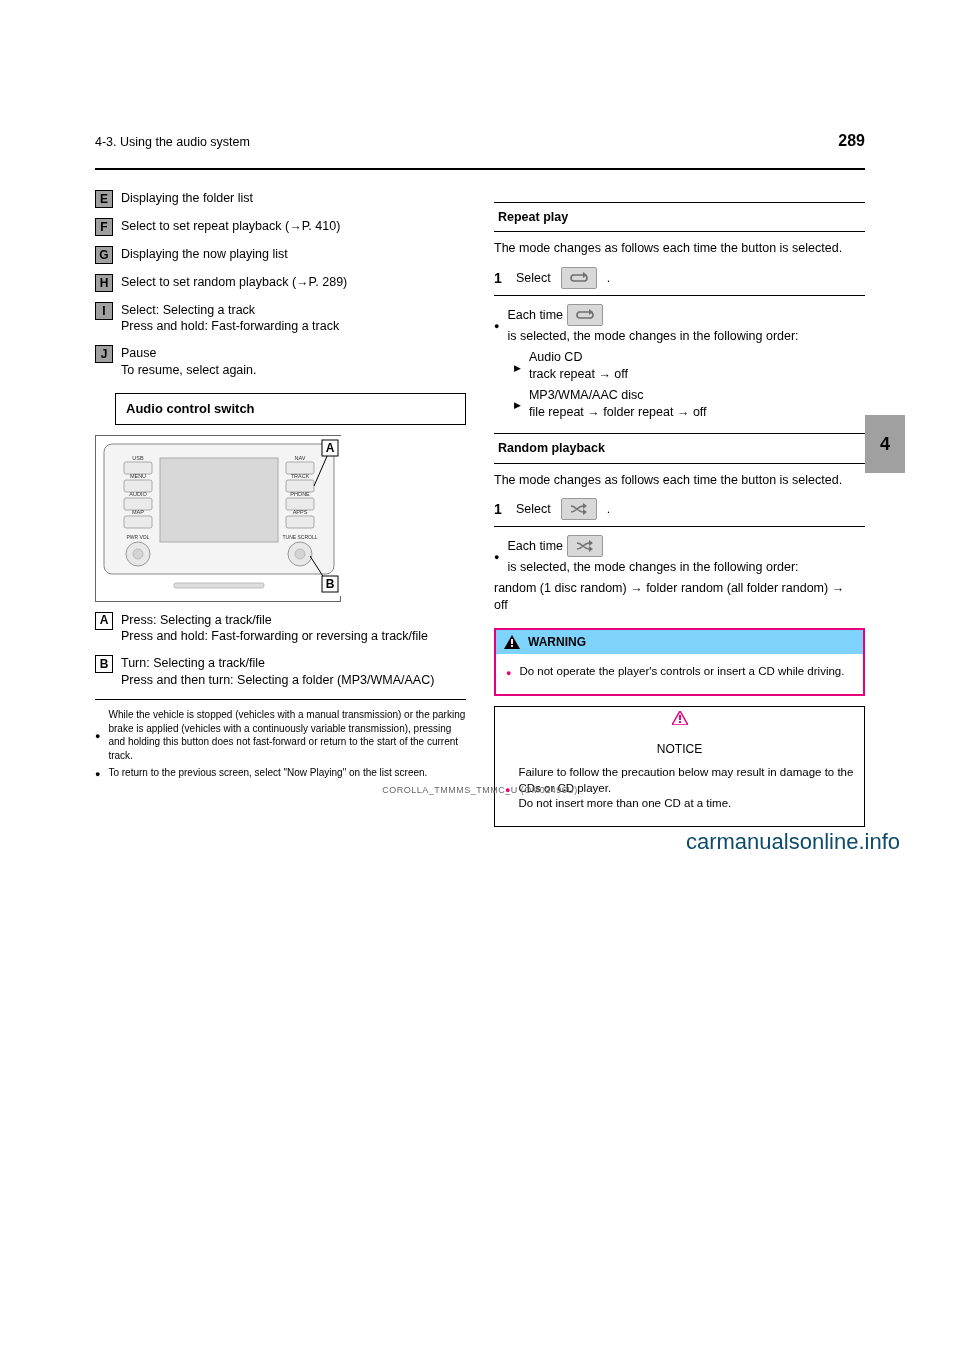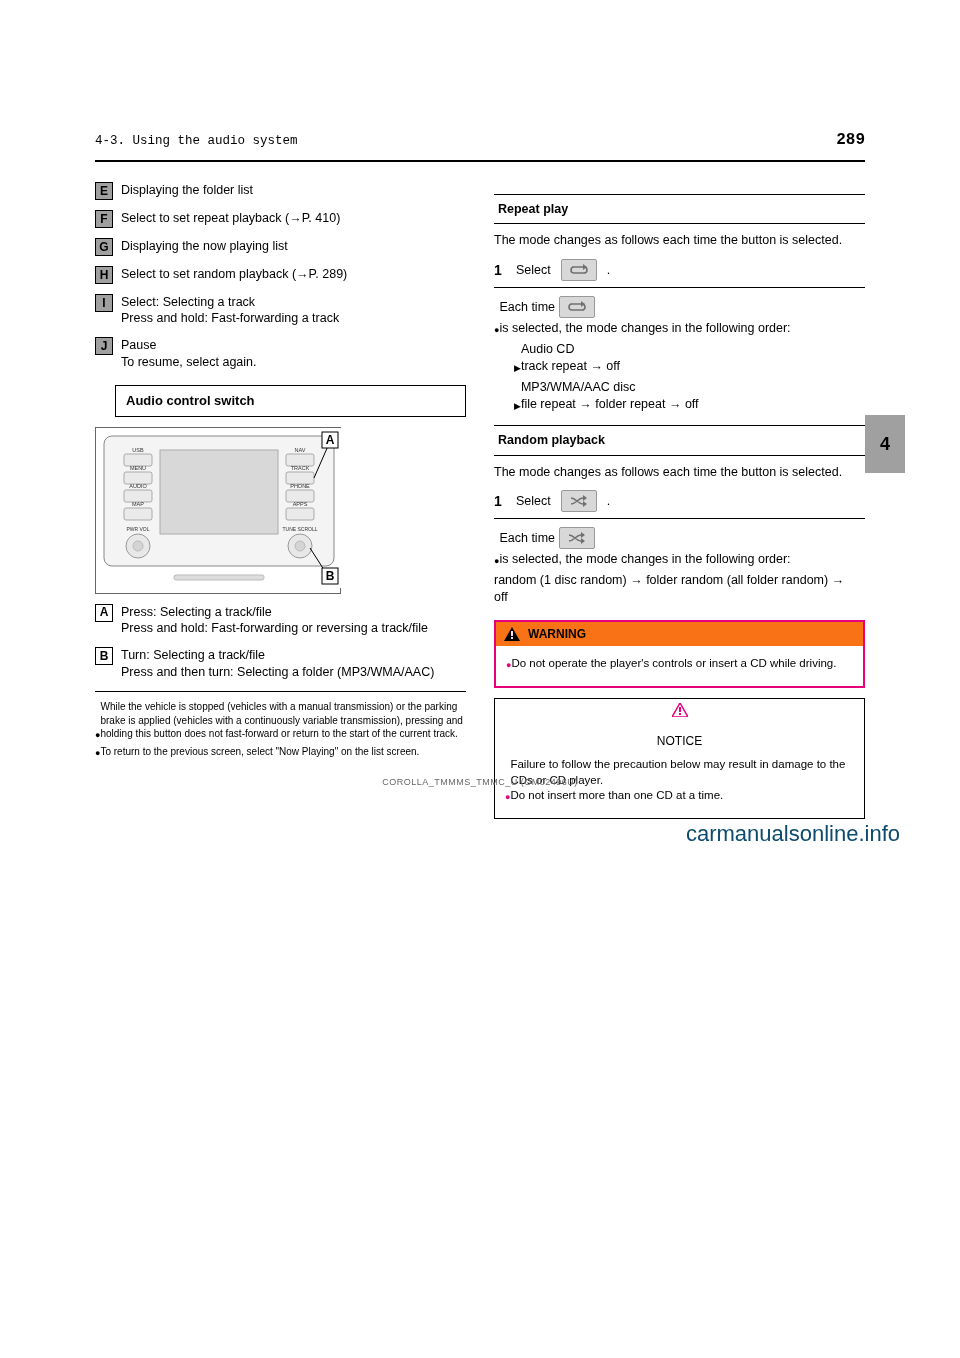--- a/index.html
+++ b/index.html
@@ -15,23 +15,22 @@
   }
   .page {
     padding: 130px 95px 60px 95px;
     position: relative;
   }
   .header {
     display: flex;
     justify-content: space-between;
     align-items: baseline;
     border-bottom: 2px solid #000;
-    padding-bottom: 8px;
+    padding-bottom: 16px;
     margin-bottom: 20px;
-    font-family: Liberation Mono, monospace;
   }
   .page-num { font-size: 16px; font-weight: bold; }
   .columns {
     display: flex;
     gap: 28px;
   }
   .col {
     flex: 1;
     min-width: 0;
   }
@@ -94,36 +93,37 @@
     justify-content: center;
     width: 36px;
     height: 22px;
     background: #d8d8d8;
     border: 1px solid #999;
     border-radius: 2px;
     margin: 0 2px;
   }
   .bullet-row {
     display: flex;
+    gap: 8px;
     margin: 4px 0;
-    align-items: flex-end;
+    align-items: center;
   }
   .bullet-dot::before { content: "●"; font-size: 9px; position: relative; top: 1px; }
   .tri::before { content: "▶"; font-size: 9px; position: relative; top: 1px; }
   .hr-step {
     border: none;
     border-top: 1.5px solid #000;
     margin: 6px 0 8px 0;
   }
   .warning-box {
     border: 2px solid #e6007e;
     margin-top: 14px;
   }
   .warning-head {
-    background: #f97316;
+    background: #7dd3fc;
     display: flex;
     align-items: center;
     gap: 8px;
     padding: 4px 8px;
     font-weight: bold;
     font-size: 12px;
   }
   .warn-tri {
     width: 16px; height: 14px;
   }

